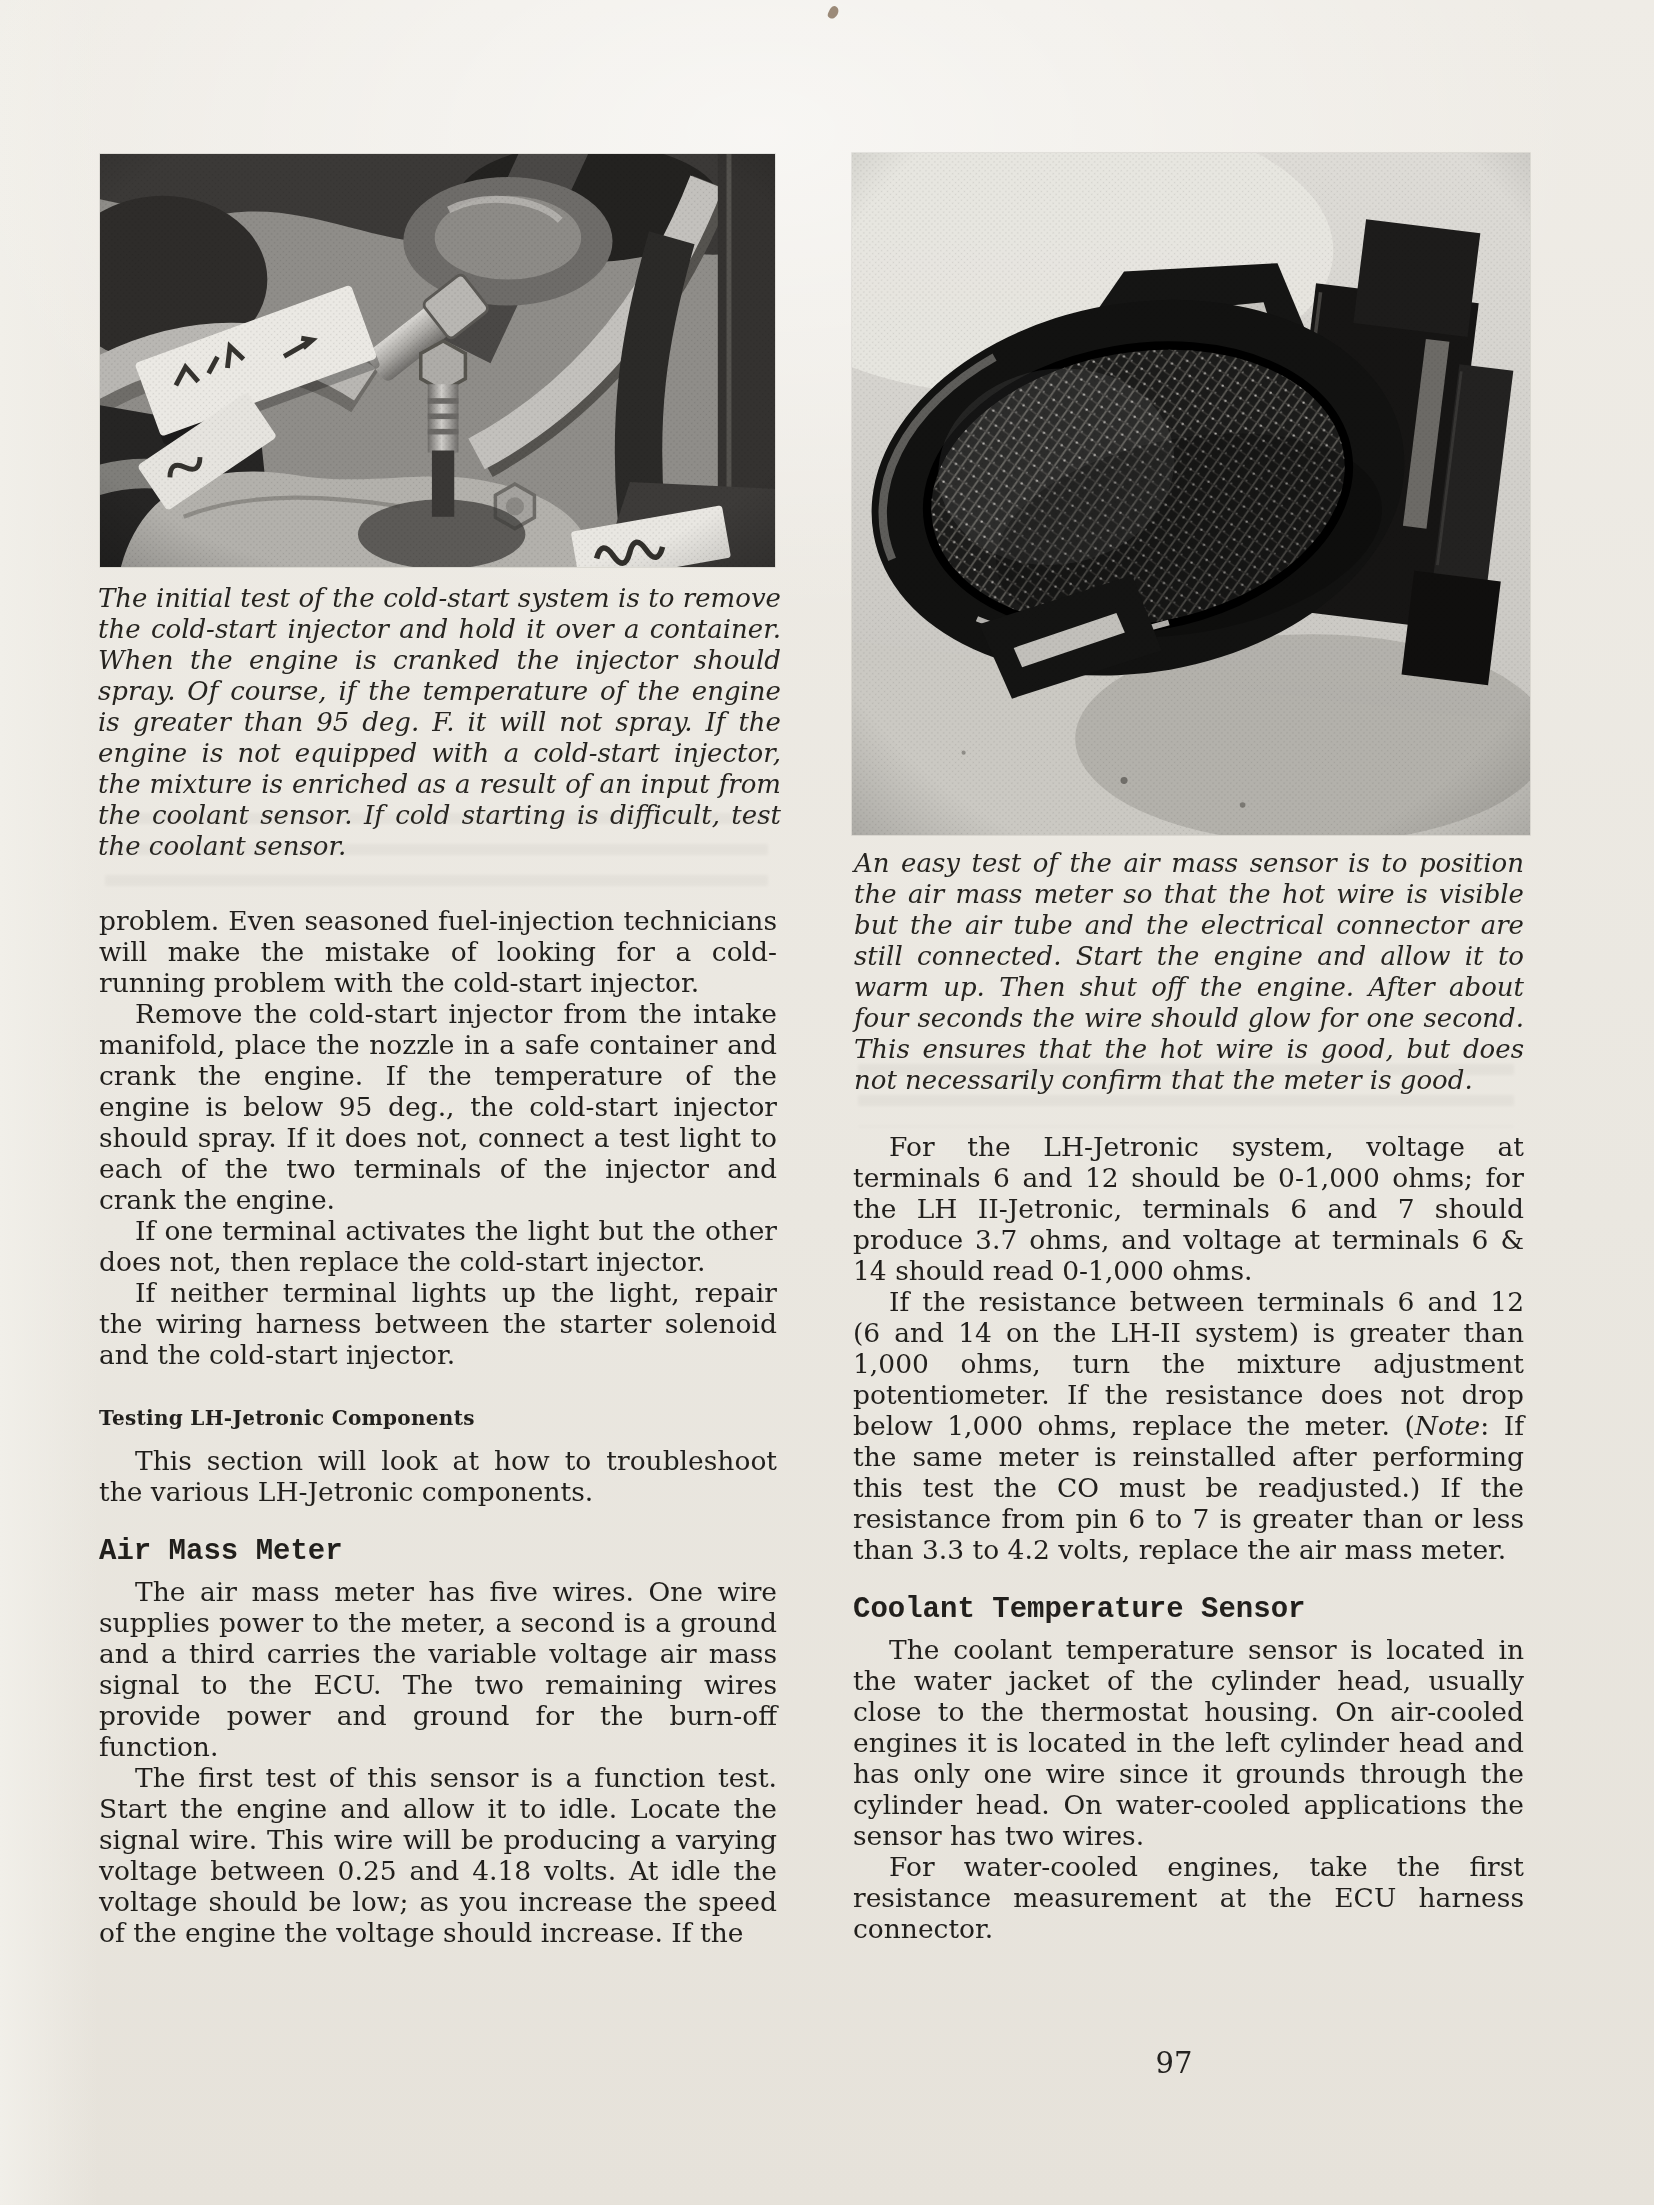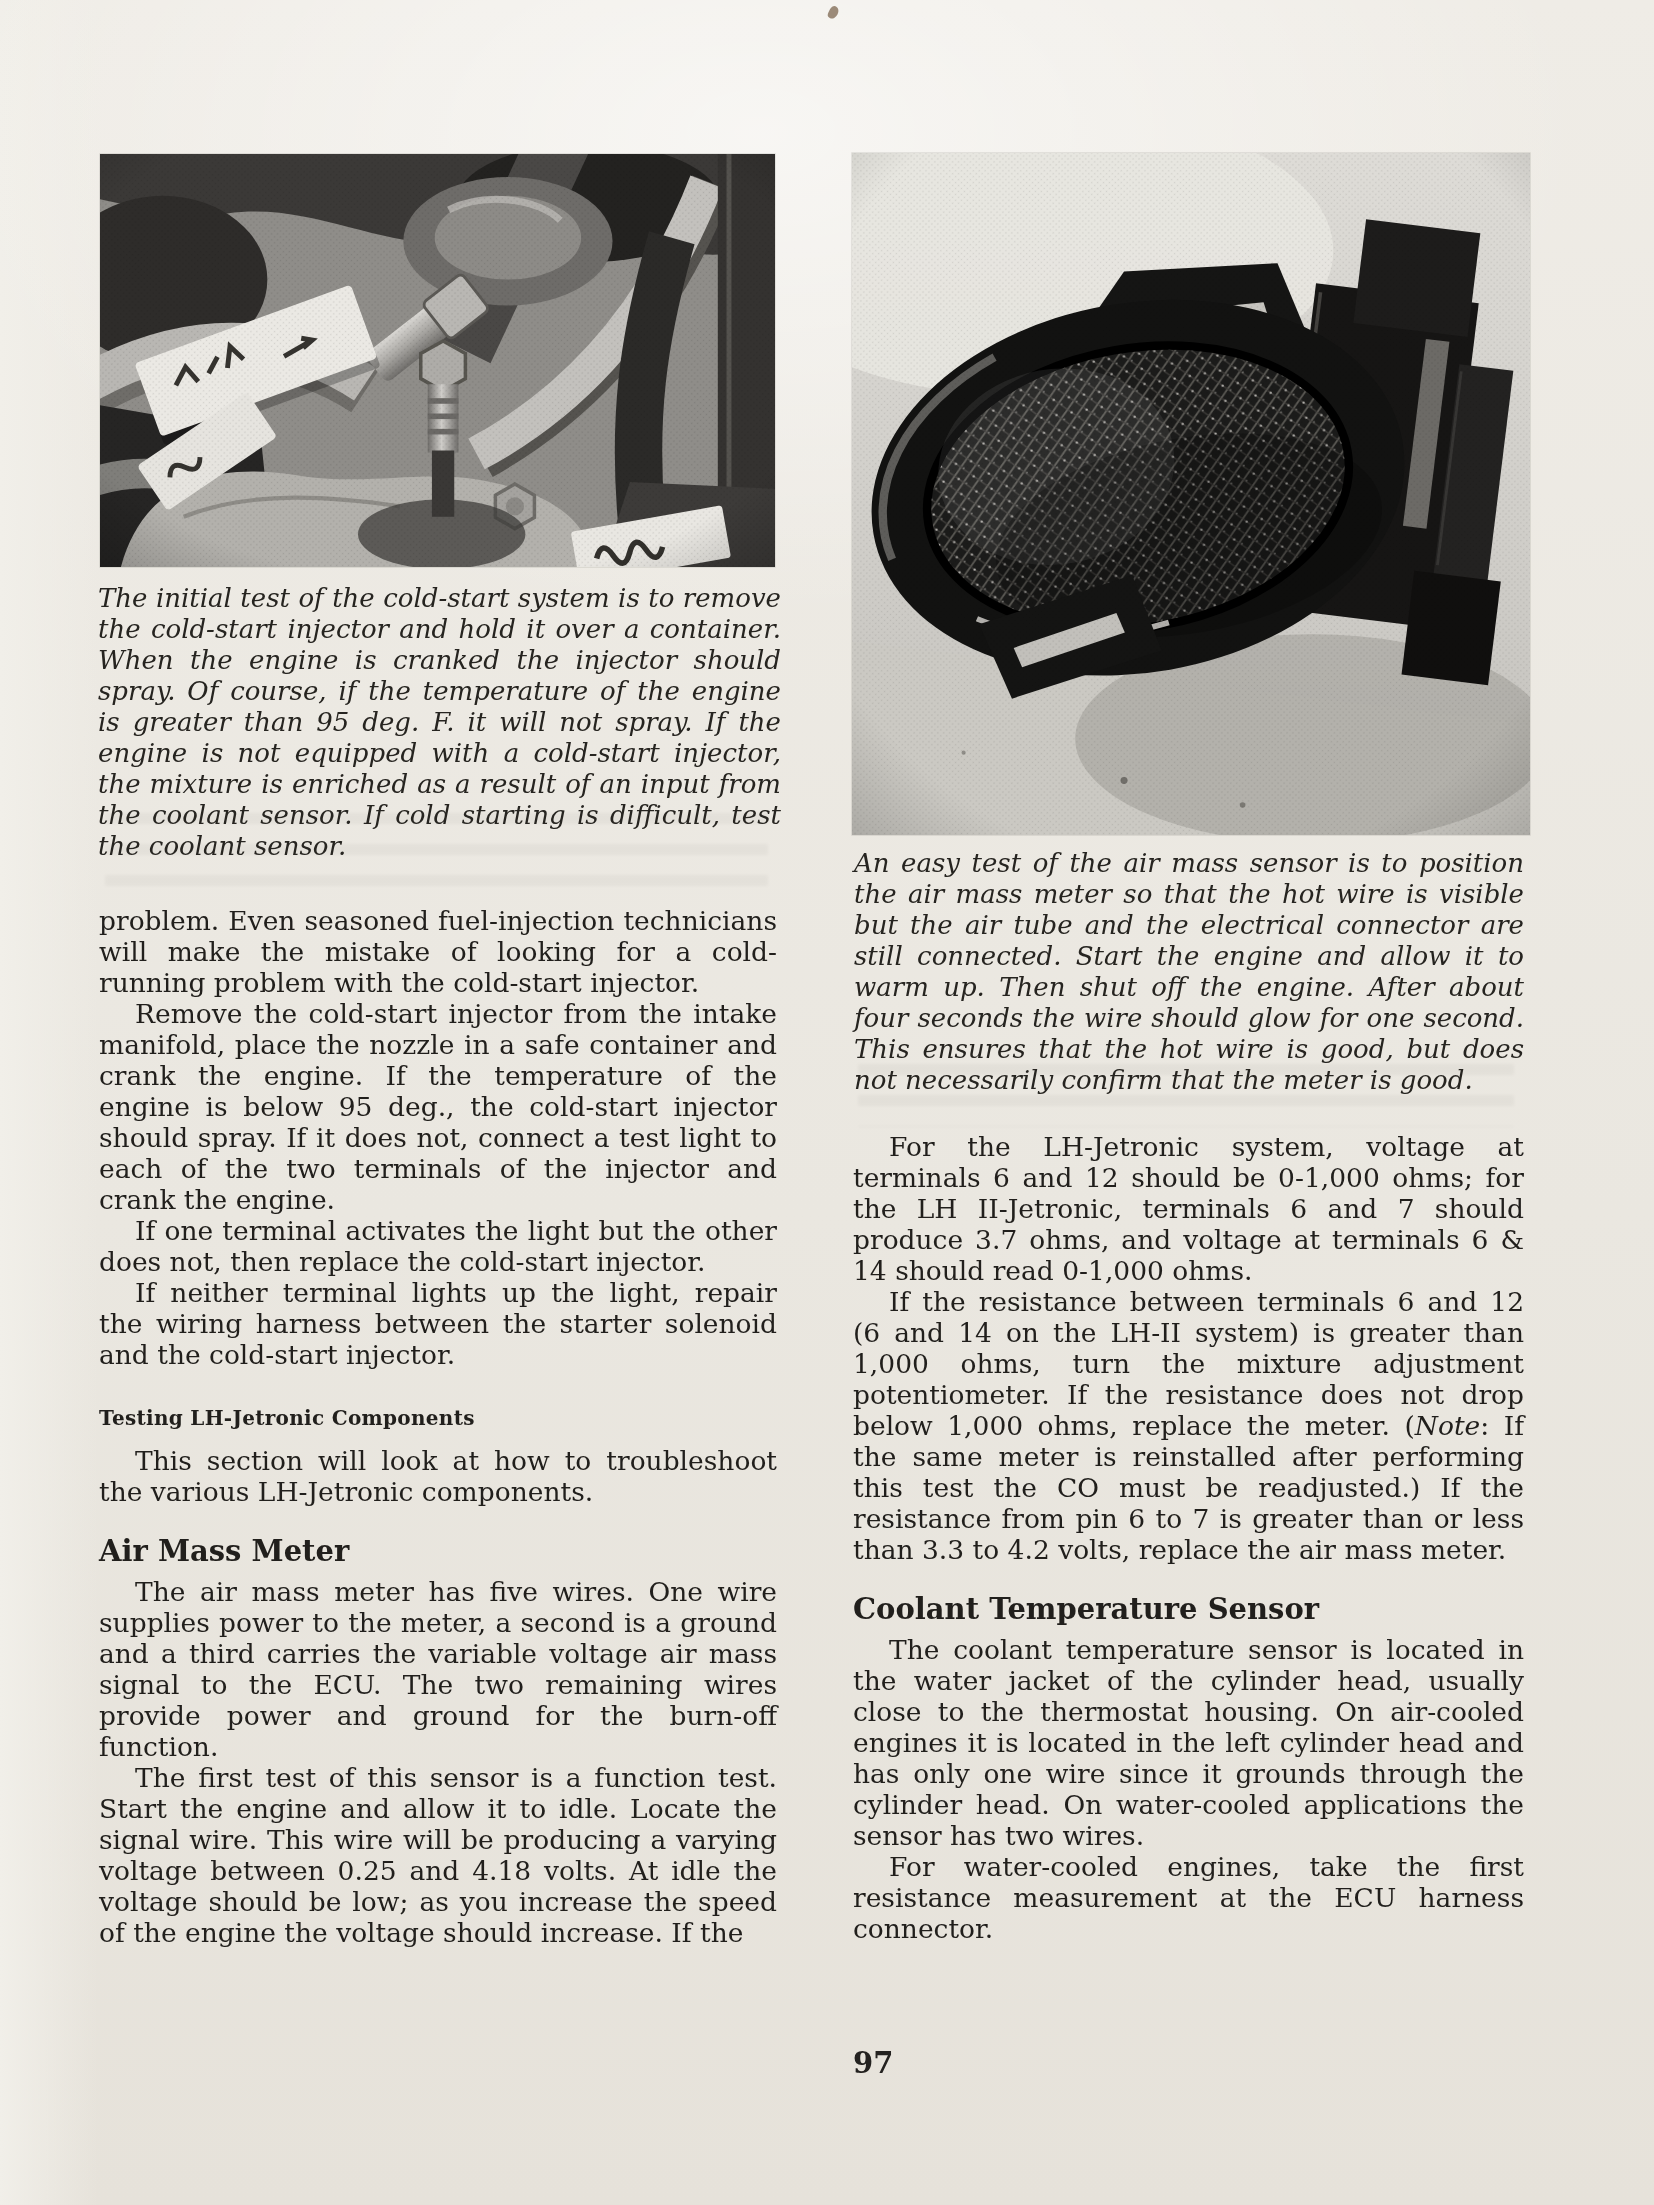--- a/index.html
+++ b/index.html
@@ -25,24 +25,24 @@
   }
   .bodycol{
     position:absolute;
     font-size:26.5px;line-height:31px;
     text-align:justify;
     color:#211f1c;
   }
   .bodycol p{margin:0;}
   .bodycol p.ind{text-indent:36px;}
   h2.sec{font-size:20px;line-height:38px;margin:29px 0 8.4px 0;font-weight:bold;letter-spacing:0.3px;}
-  h3.sub{font-size:29px;line-height:35px;margin:26.5px 0 7px 0;font-weight:bold;}
+  h3.sub{font-size:29px;line-height:35px;margin:26.5px 0 7px 0;font-weight:bold;font-family:Liberation Mono, monospace;}
   .pagenum{
     position:absolute;left:853px;top:2046px;width:642px;
-    text-align:left;font-size:29px;color:#242220;font-weight:bold;
+    text-align:center;font-size:29px;color:#242220;
   }
   .speck{
     position:absolute;left:829px;top:5.6px;width:9px;height:12.6px;
     background:#8b7763;border-radius:45% 55% 60% 40%;
     transform:rotate(26deg);opacity:.85;
   }
   .ghost{
     position:absolute;opacity:.045;filter:blur(1.4px);
     background:repeating-linear-gradient(180deg,#4e4a44 0 11px,transparent 11px 31px);
     pointer-events:none;

